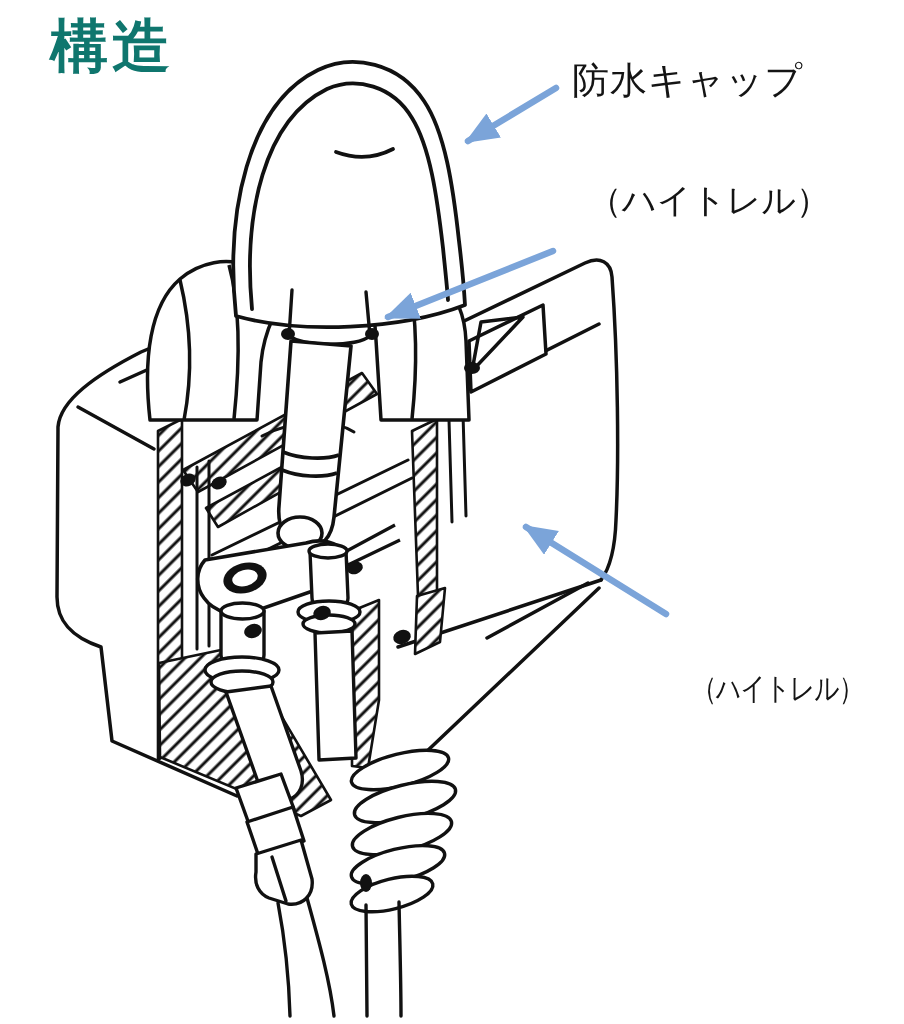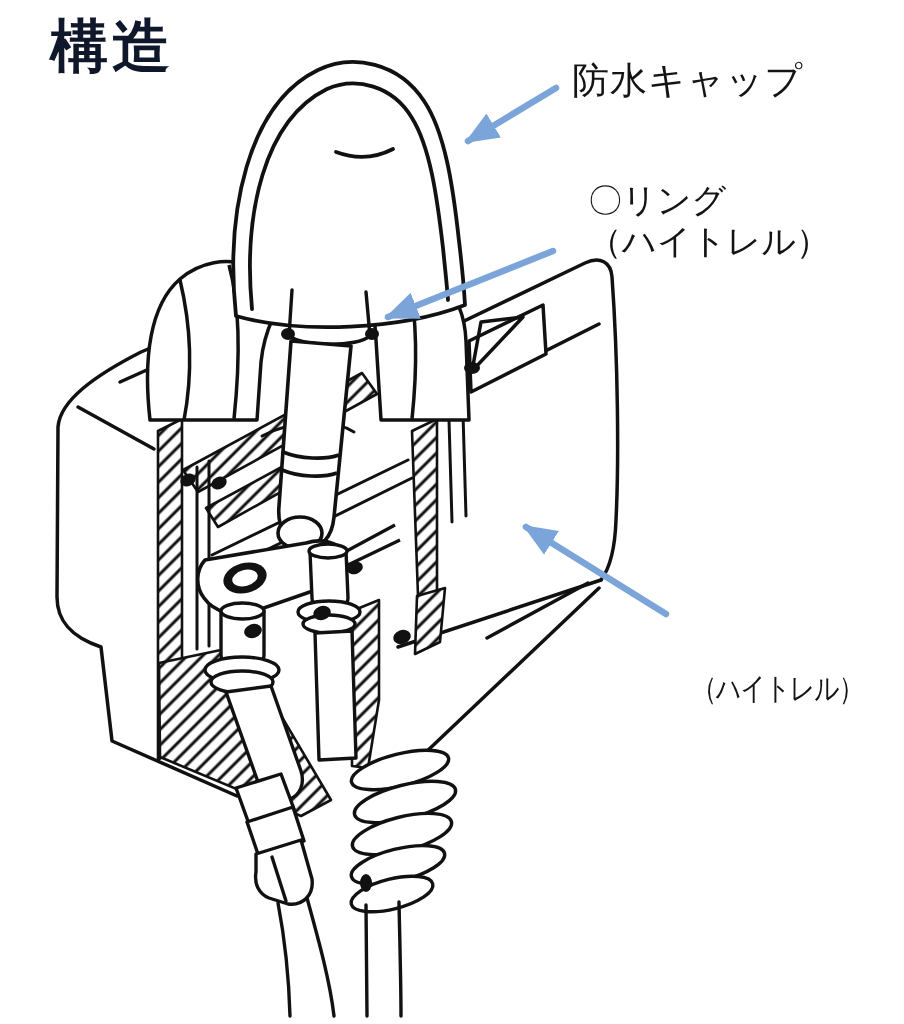--- a/index.html
+++ b/index.html
@@ -1,21 +1,21 @@
 <!DOCTYPE html>
 <html><head>
 <meta charset="utf-8">
 <style>
   html, body { margin:0; padding:0; background:#ffffff; }
   body { font-family:"DejaVu Sans","Liberation Sans",sans-serif; }
   .stage { position:relative; width:904px; height:1024px; background:#fff; overflow:hidden; }
   .drawing { position:absolute; left:0; top:0; }
   .page-title {
     position:absolute; left:50px; top:8px;
-    font-size:58px; font-weight:bold; color:#0f172a; letter-spacing:4px;
+    font-size:58px; font-weight:bold; color:#0f766e; letter-spacing:4px;
   }
   .lbl { position:absolute; color:#141414; white-space:nowrap; }
   .lbl-cap   { left:572px; top:56px;  font-size:37px; letter-spacing:1px; }
   .lbl-oring { left:588px; top:180px; font-size:34px; line-height:41px; }
   .lbl-resin { left:682px; top:622px; font-size:37px; letter-spacing:2px; }
   .lbl-resin-sub {
     left:692px; top:668px; font-size:31px;
     transform:scaleX(.8); transform-origin:left top; letter-spacing:-1px;
   }
 </style>
@@ -156,19 +156,18 @@
       <line x1="553" y1="251" x2="388" y2="317" marker-end="url(#ah)" stroke="#7BA4D9"></line>
       <line x1="666" y1="614" x2="526" y2="527" marker-end="url(#ah)" stroke="#7BA4D9"></line>
     </g>
   </svg>
 
   <div class="page-title">構造</div>
 
   <div class="lbl lbl-cap">防水キャップ</div>
 
   <div class="lbl lbl-oring">
-    <div>〇リング</div>
     <div>（ハイトレル）</div>
   </div>
 
   <div class="lbl lbl-resin-sub">（ハイトレル）</div>
 
 </div>
 
 </body></html>

